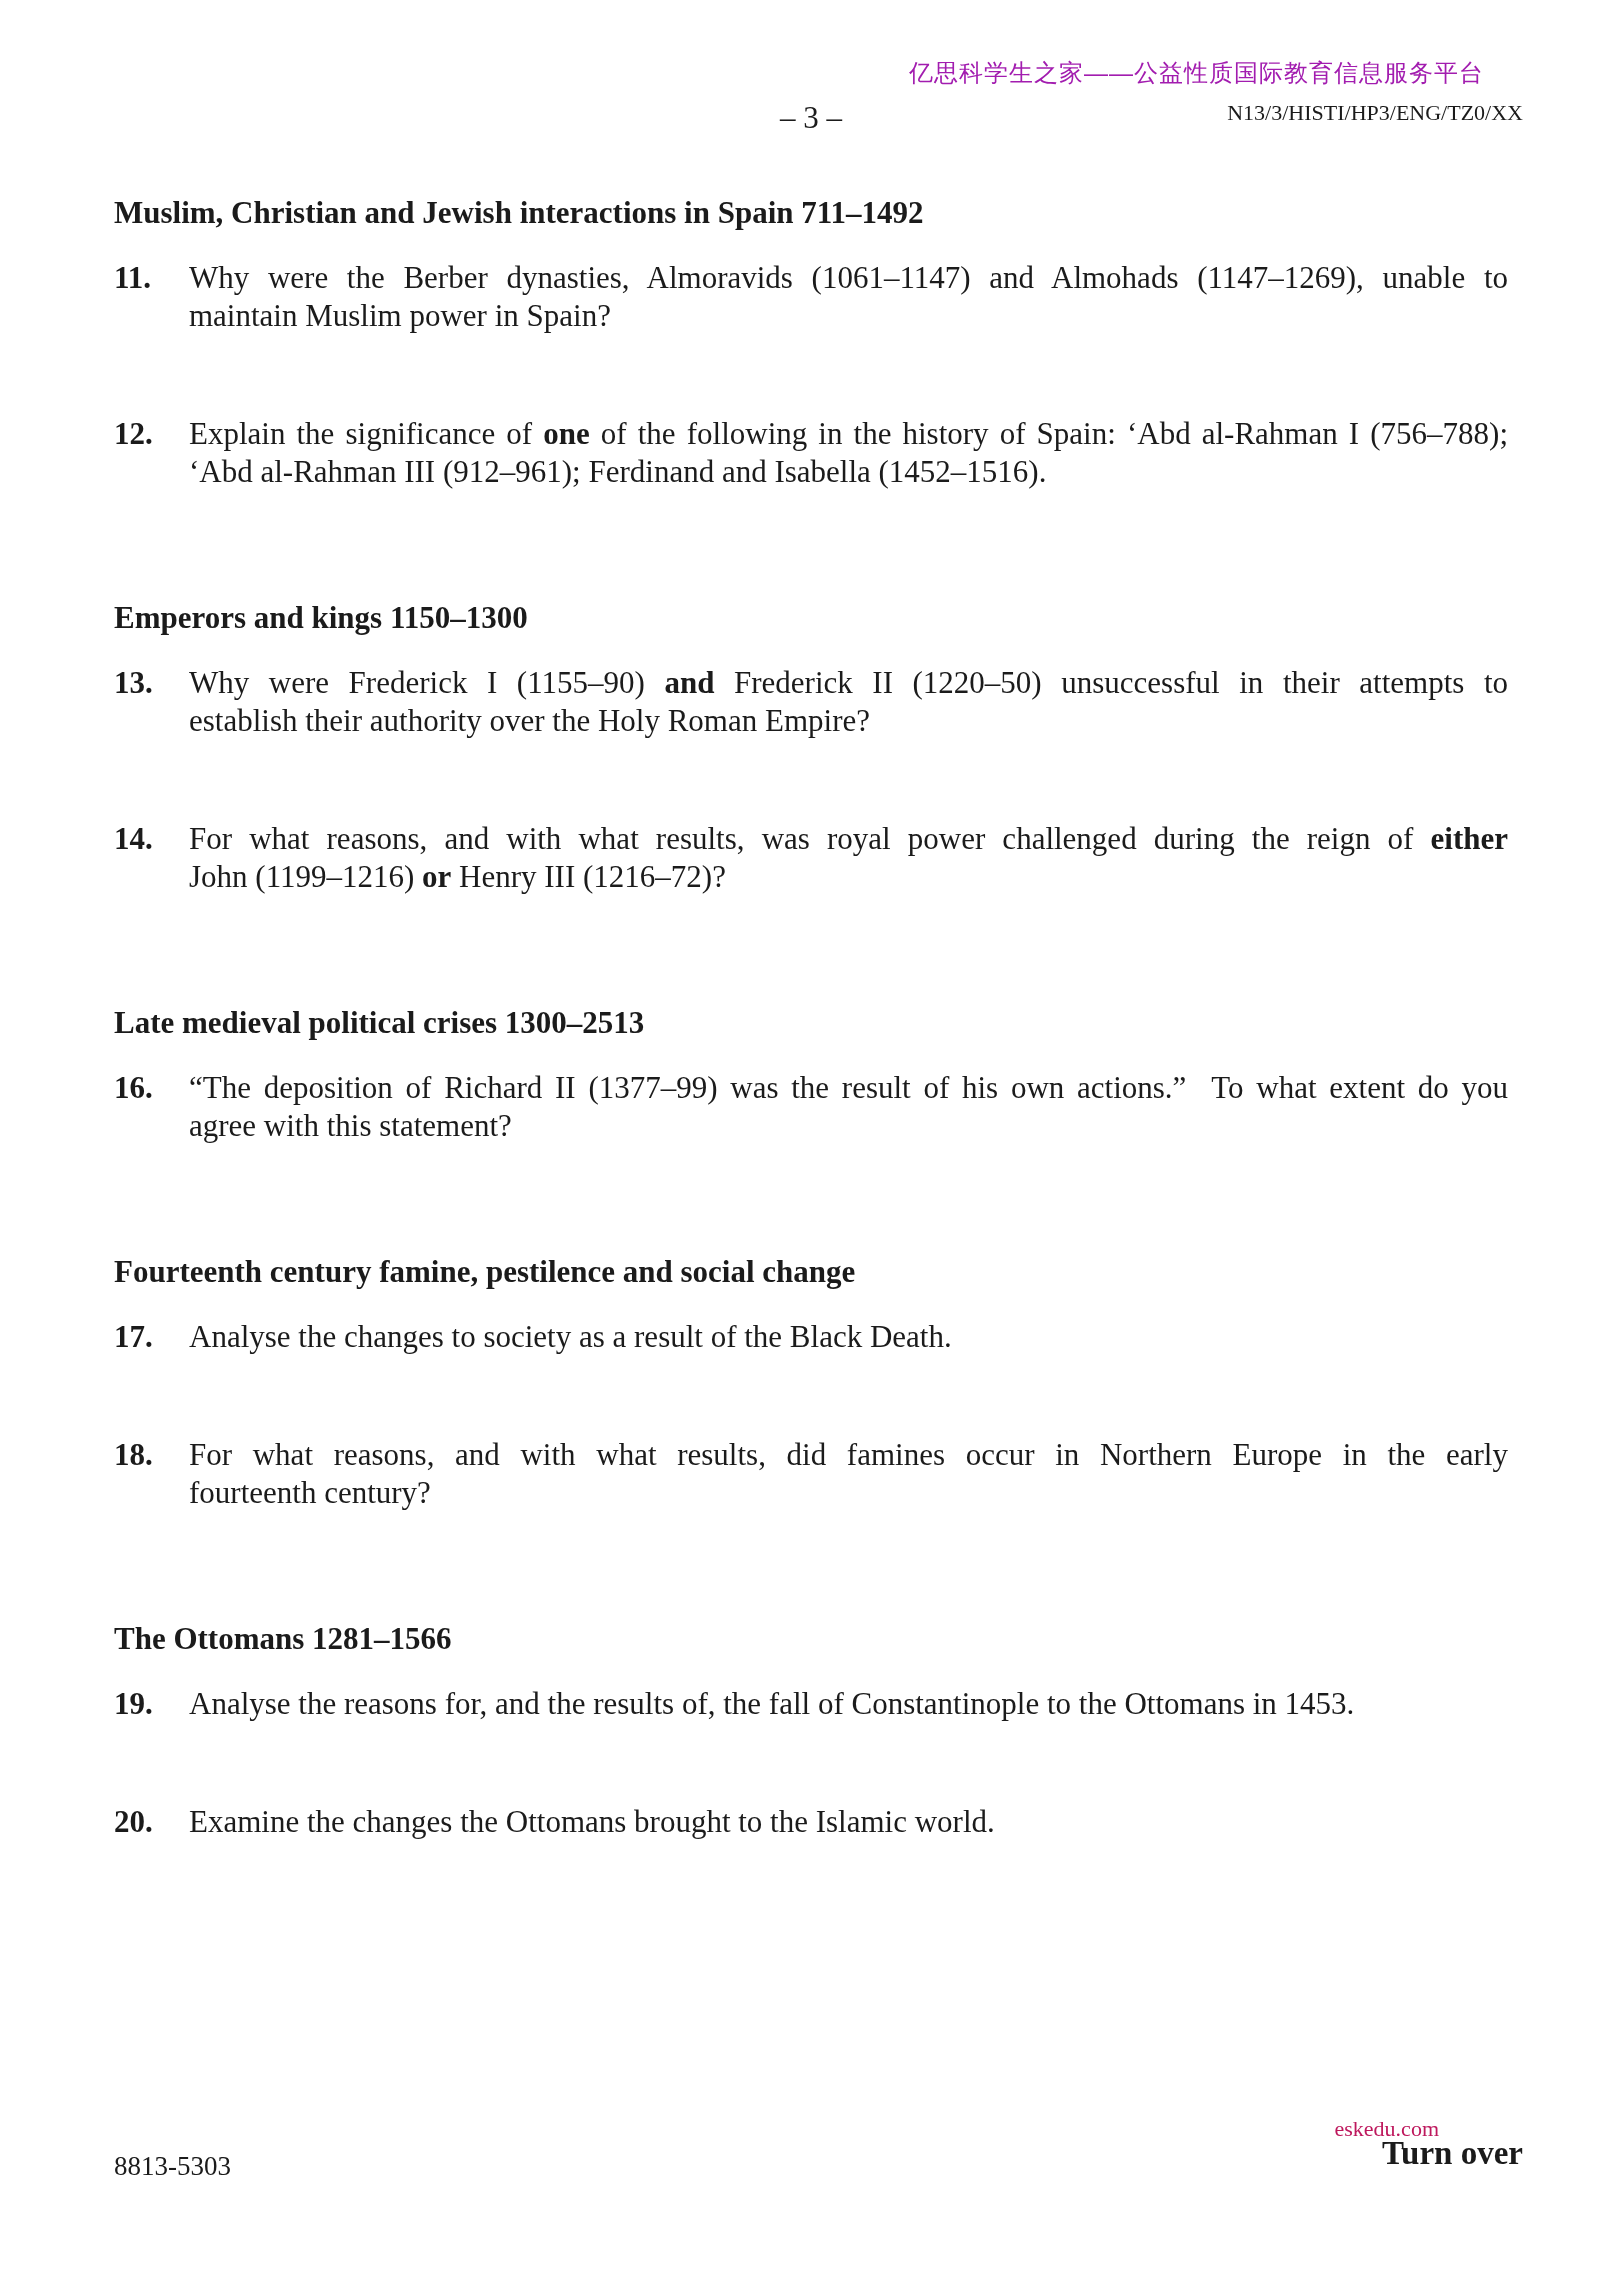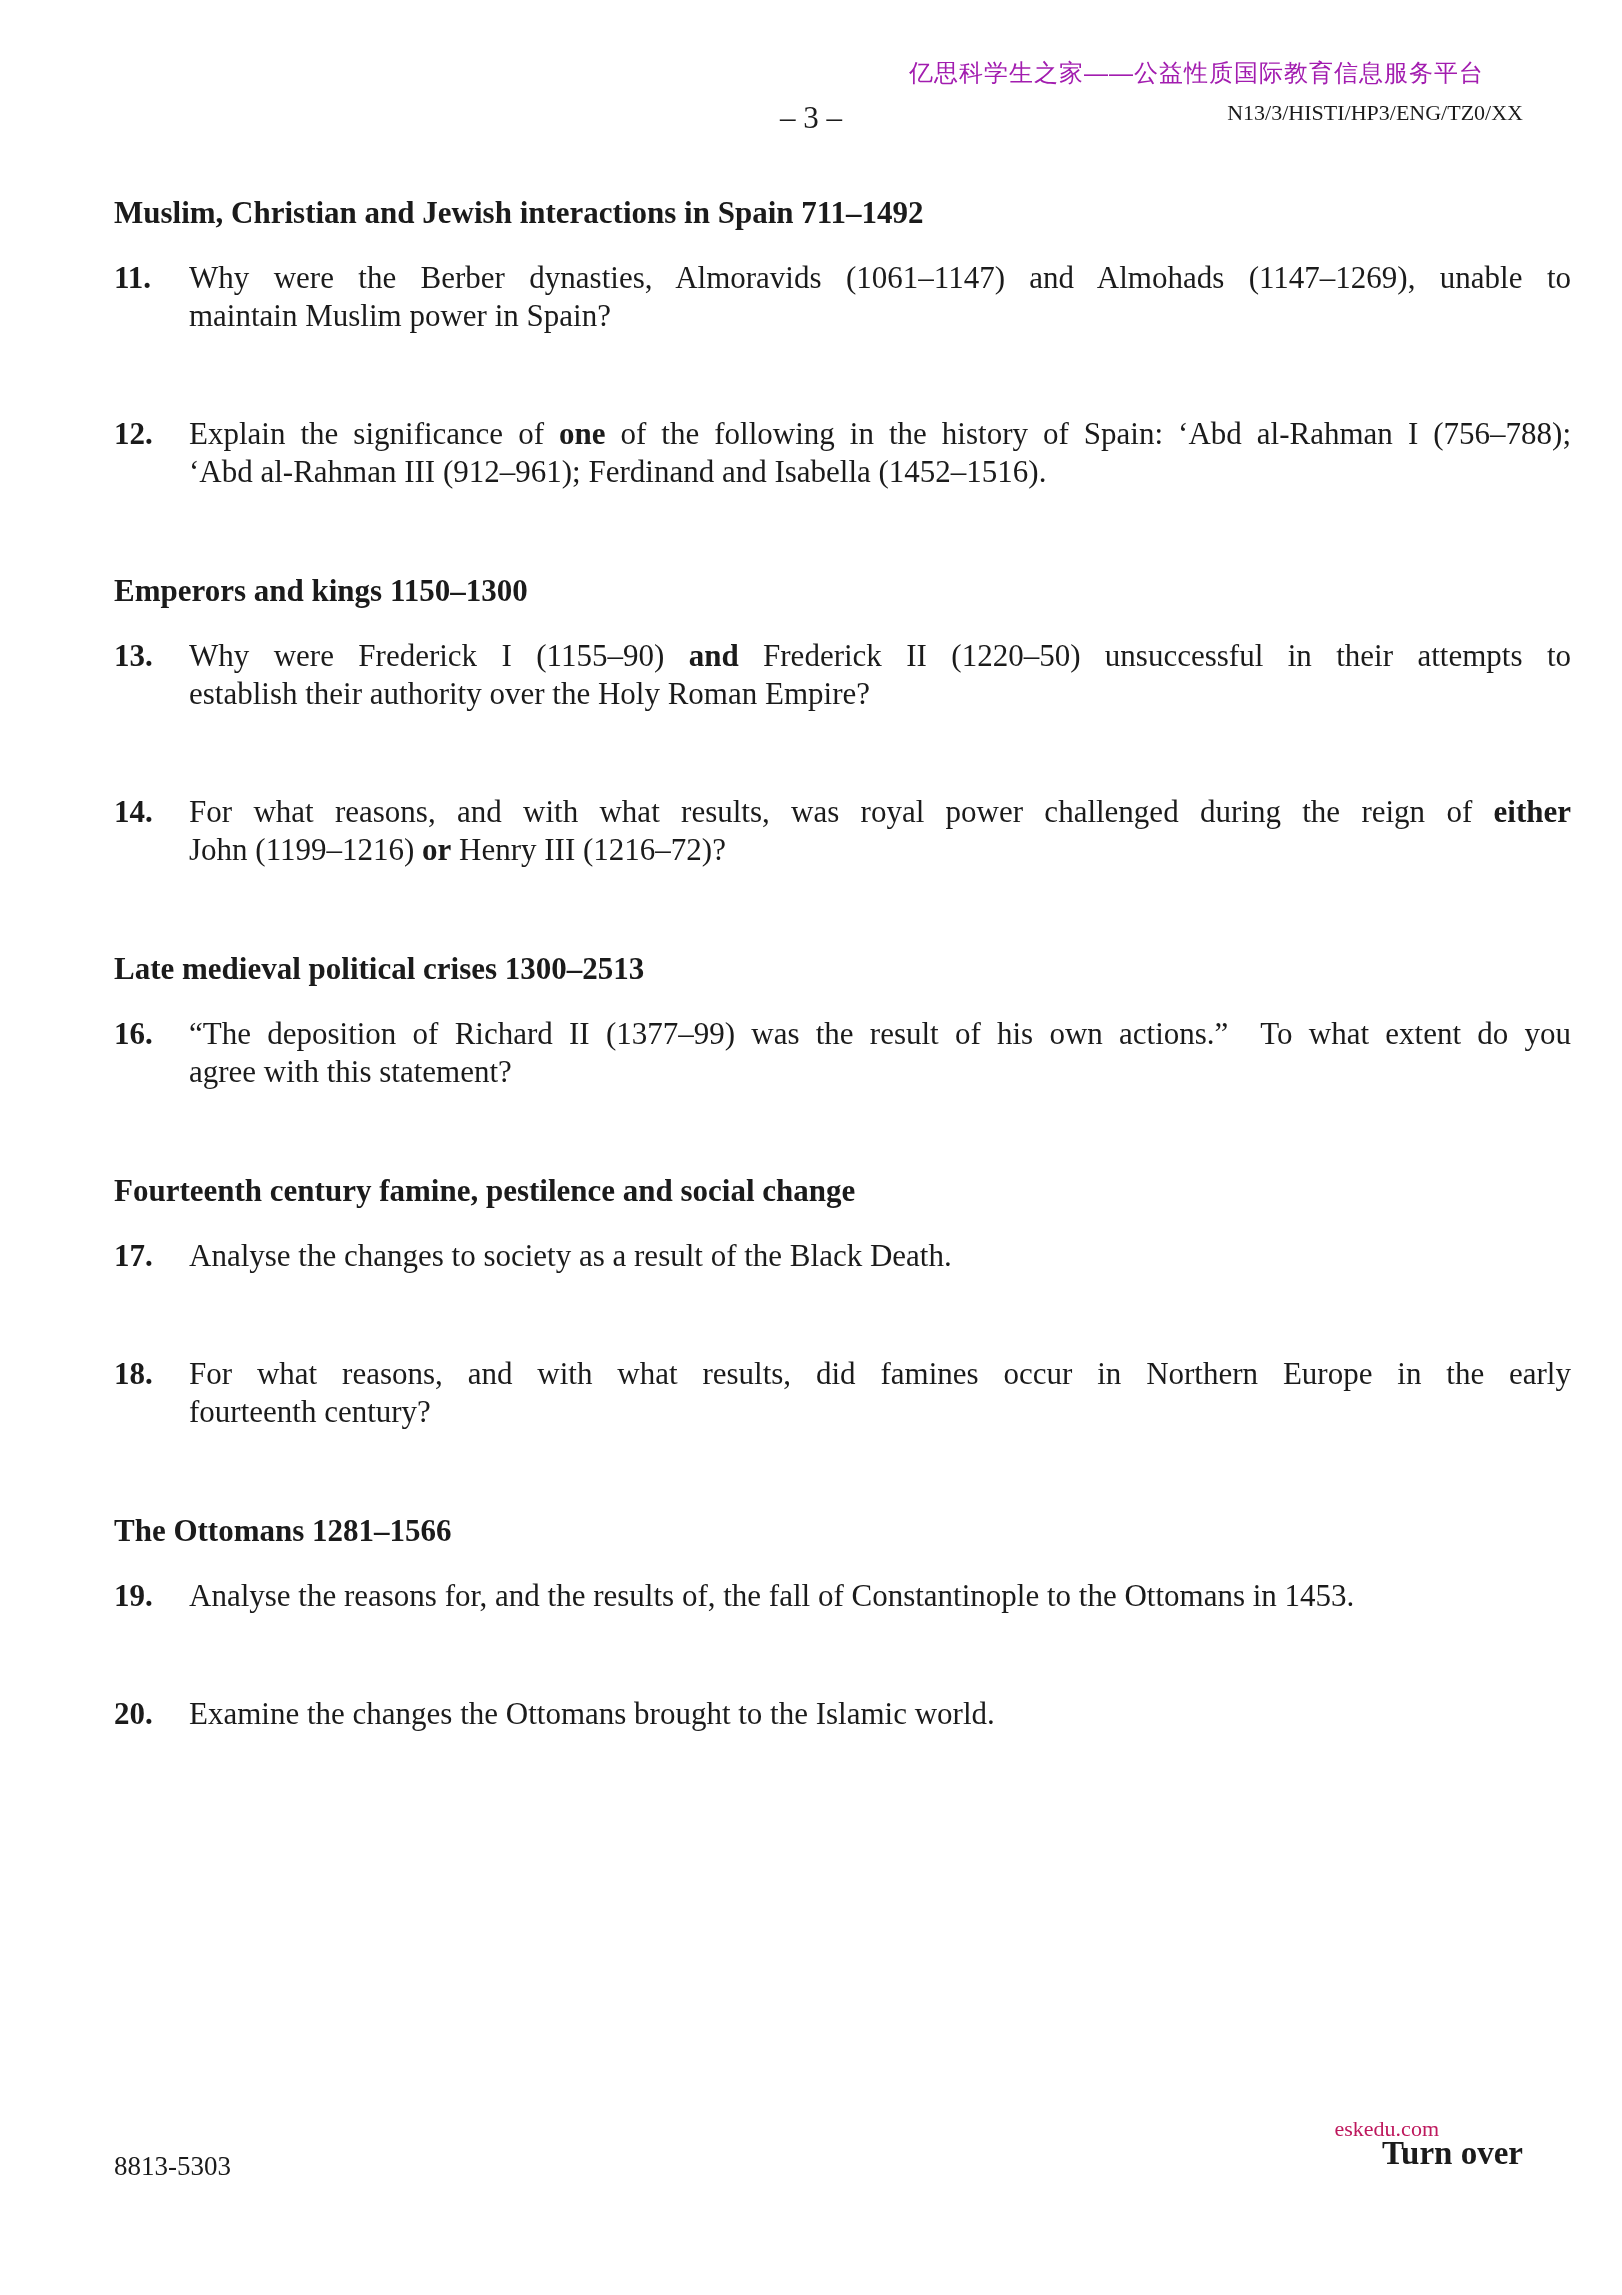--- a/index.html
+++ b/index.html
@@ -29,23 +29,23 @@
     text-align: center;
     font-size: 31px;
   }
   .paper-code {
     position: absolute;
     top: 100px;
     right: 100px;
     font-size: 22px;
   }
   .content {
-    padding: 194px 52px 0 114px;
+    padding: 194px 115px 0 114px;
   }
-  .section { margin-top: 81px; }
+  .section { margin-top: 108px; }
   .section:first-child { margin-top: 0; }
   .sec-title {
     font-weight: bold;
     font-size: 31px;
     line-height: 38px;
   }
   .q-row {
     display: flex;
     margin-top: 27px;
     font-size: 31px;

